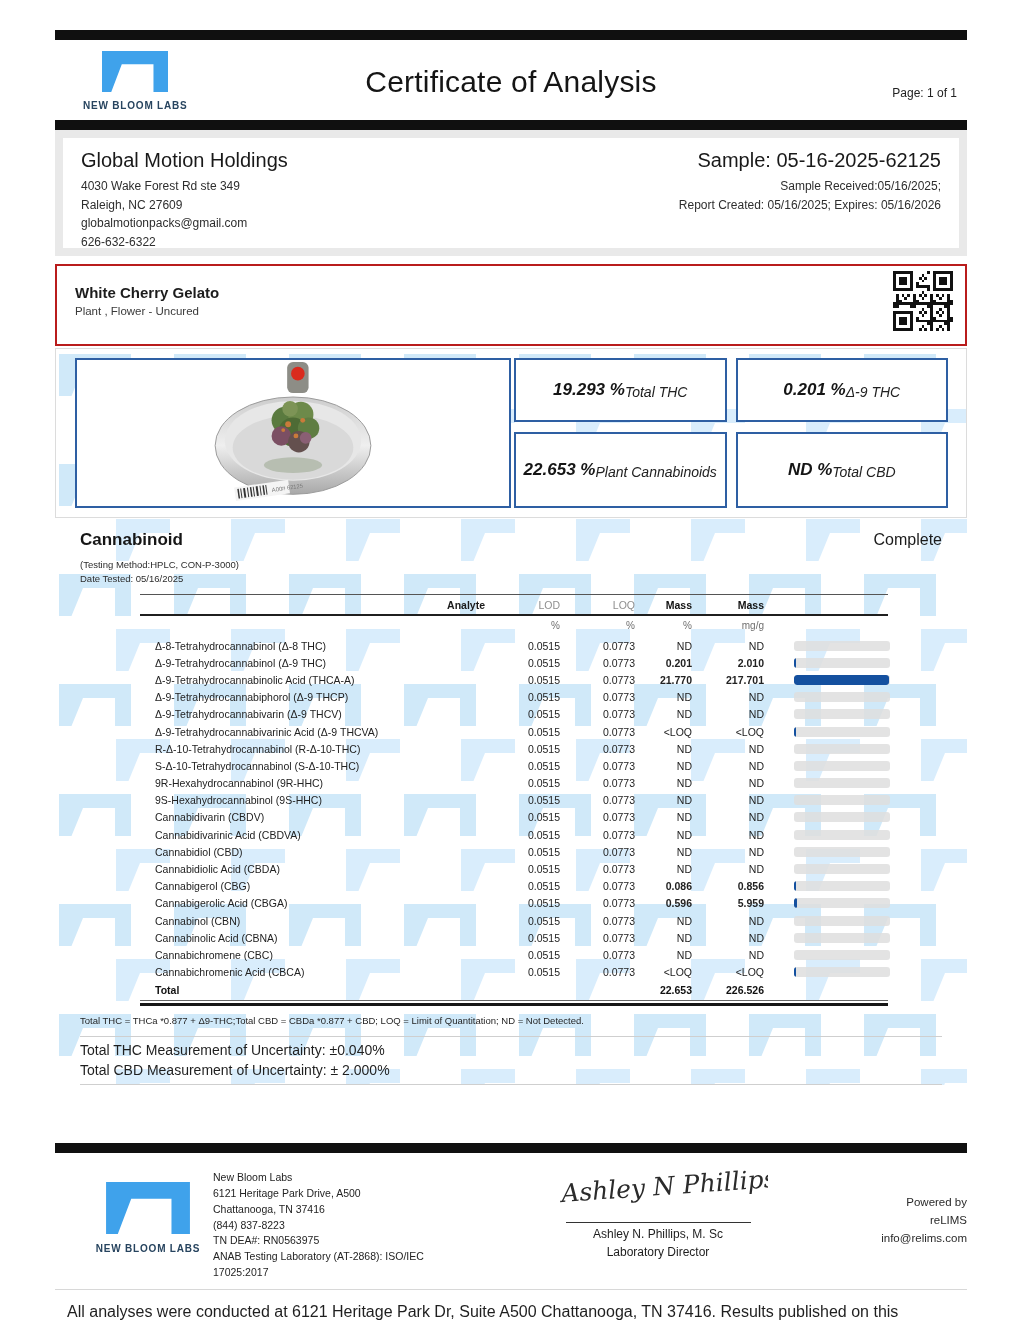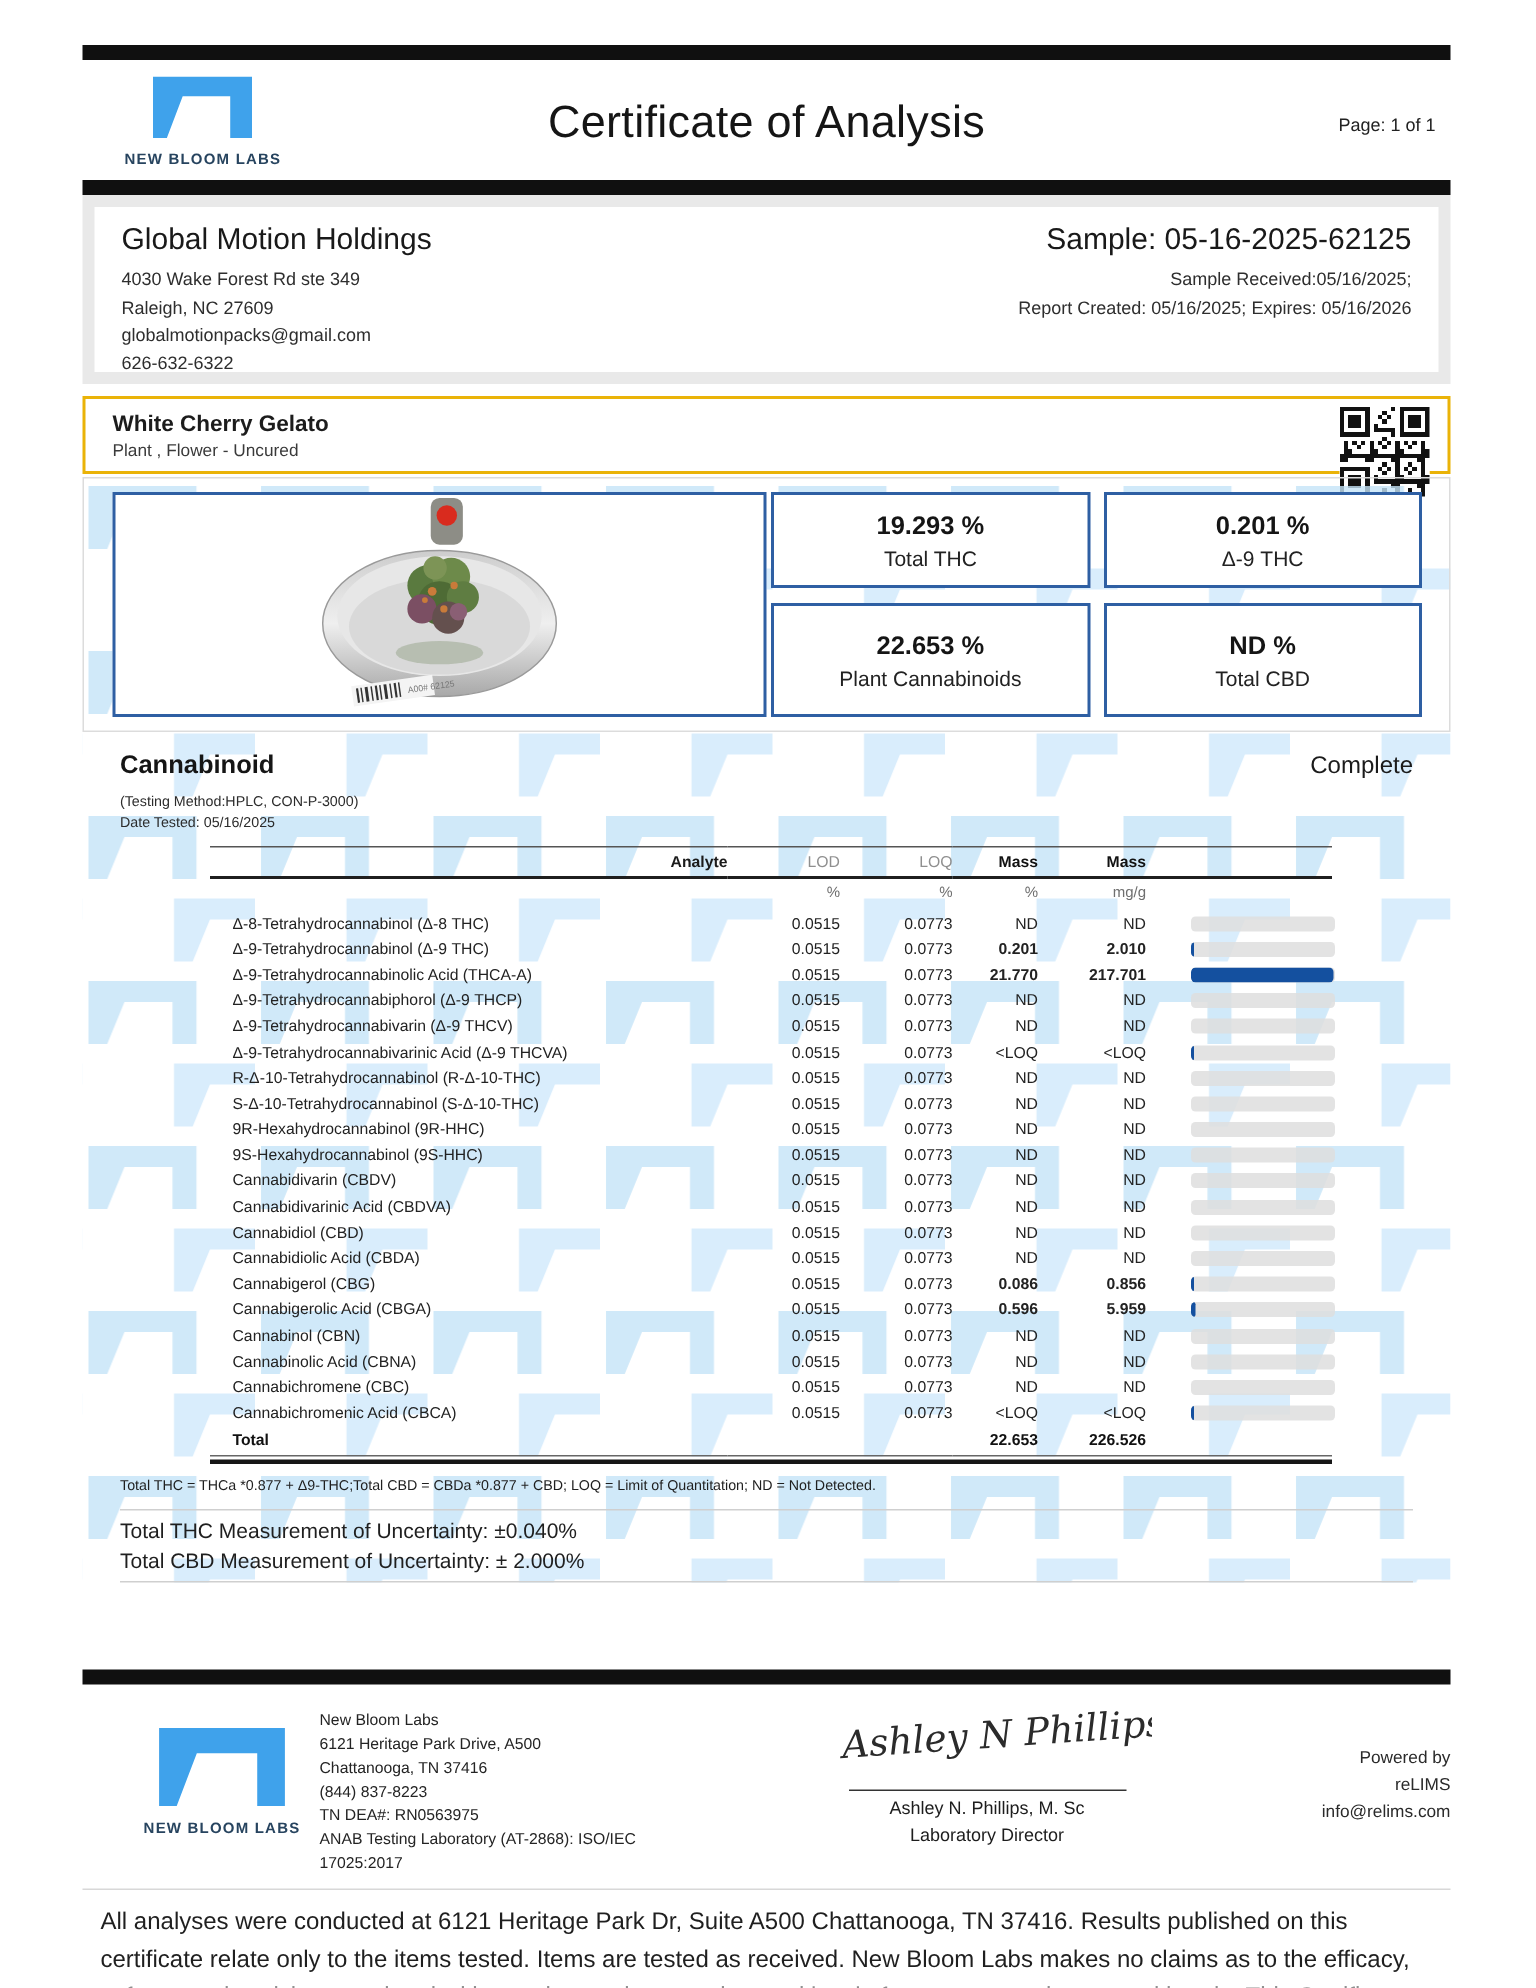--- a/index.html
+++ b/index.html
@@ -9,47 +9,47 @@
   .content { margin:0 57px 0 55px; position:relative; }
 
   .black-bar { height:10px; background:#101010; }
   .bar-top { margin-top:30px; }
 
   
   .header { position:relative; height:80px; }
   .logo-block { position:absolute; left:28px; top:11px; text-align:center; }
   .logo-block .logo-label { margin-top:4px; font-size:10px; font-weight:bold; letter-spacing:0.8px; color:#27445f; }
   .title { text-align:center; font-size:30px; font-weight:500; color:#151515; line-height:84px; letter-spacing:0.2px; }
-  .page-num { position:absolute; right:10px; top:36px; font-size:12px; color:#222; }
+  .page-num { position:absolute; right:10px; top:46px; font-size:12px; color:#222; }
 
   
   .client-band { background:#e9e9e9; padding:8px; height:126px; }
   .client-card { background:#fff; height:100%; padding:11px 18px; display:flex; justify-content:space-between; }
   .client-name { font-size:20px; font-weight:500; color:#191919; margin-bottom:5px; }
   .client-line { font-size:12px; color:#2e2e2e; line-height:1.55; }
   .sample-block { text-align:right; }
   .sample-id { font-size:20px; font-weight:500; color:#191919; margin-bottom:5px; }
   .sample-line { font-size:12px; color:#2e2e2e; line-height:1.55; }
 
   
-  .product-card { margin-top:8px; height:52px; border:2px solid #eab308; background:#fff; padding:8px 18px; position:relative; }
+  .product-card { margin-top:8px; height:82px; border:2px solid #b91c1c; background:#fff; padding:18px 18px; position:relative; }
   .product-name { font-size:15px; font-weight:600; color:#1c1c1c; margin-bottom:4px; }
   .product-type { font-size:11.5px; color:#3a3a3a; }
   .qr-wrap { position:absolute; right:12px; top:5px; width:60px; height:60px; background:#fff; }
 
   
   .wm-zone { position:relative; margin-top:2px; }
   .wm-svg { position:absolute; inset:0; width:100%; height:100%; z-index:0; }
   .wm-zone > .zone-content { position:relative; z-index:1; }
 
   
   .results-band { position:relative; height:170px; border:1px solid #dcdcdc; }
   .photo-box { position:absolute; left:19px; top:9px; width:436px; height:150px; border:2px solid #2e5fa3; background:#fff; display:flex; align-items:center; justify-content:center; }
   .results-grid { position:absolute; left:458px; top:9px; width:434px; display:grid; grid-template-columns:1fr 1fr; grid-template-rows:64px 76px; gap:10px 9px; }
-  .result-box { border:2px solid #2e5fa3; background:#fff; display:flex; flex-direction:column; align-items:center; justify-content:center; }
+  .result-box { border:2px solid #2e5fa3; background:#fff; display:flex; align-items:center; justify-content:center;font-style:italic; }
   .result-value { font-size:17px; font-weight:bold; color:#151515; }
   .result-label { font-size:14px; color:#222; margin-top:3px; }
 
   
   .cann-section { padding:12px 25px 0 25px; min-height:550px; }
   .cann-head { display:flex; justify-content:space-between; align-items:baseline; }
   .cann-title { font-size:17px; font-weight:bold; color:#151515; }
   .cann-status { font-size:16px; color:#1b1b1b; }
   .cann-method { margin-top:9px; font-size:9.5px; color:#2c2c2c; }
   .cann-date { margin-top:3px; font-size:9.5px; color:#2c2c2c; }

